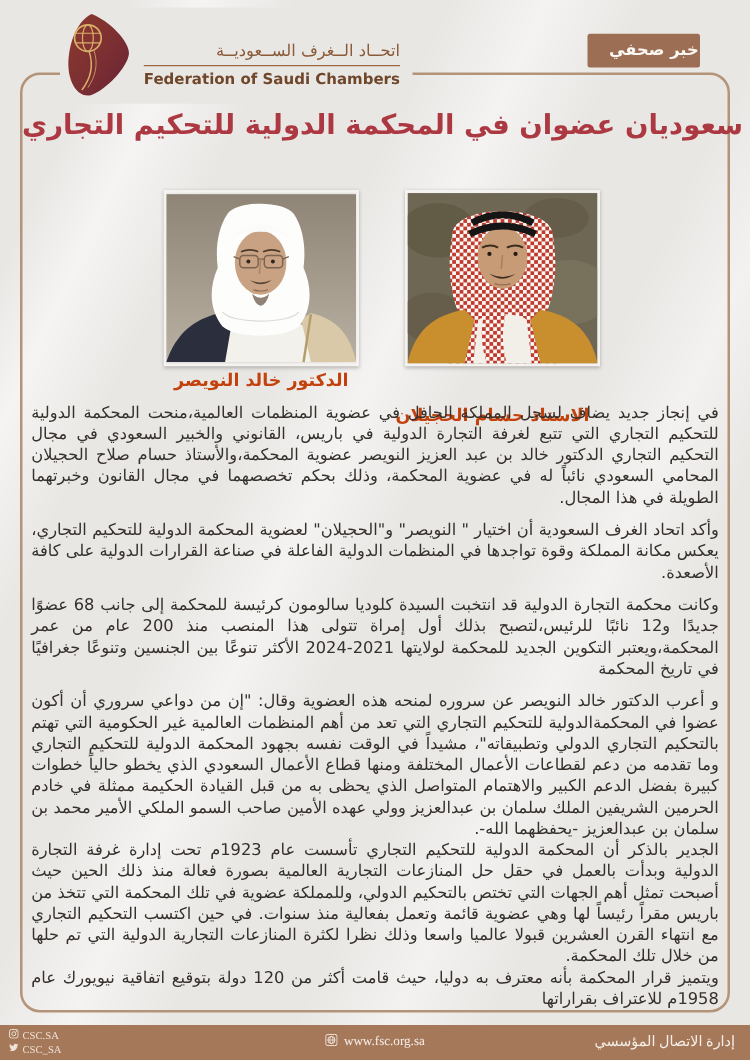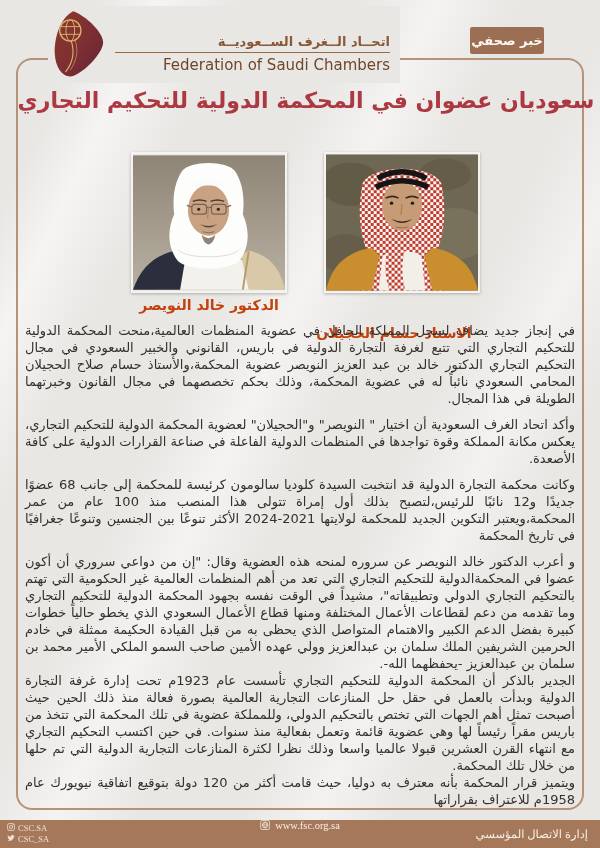--- a/index.html
+++ b/index.html
@@ -8,46 +8,46 @@
   
   .stripes{position:absolute;inset:0;pointer-events:none;z-index:0;background:
     linear-gradient(115deg, rgba(255,255,255,0) 10%, rgba(255,255,255,.55) 16%, rgba(255,255,255,0) 24%),
     linear-gradient(115deg, rgba(255,255,255,0) 36%, rgba(255,255,255,.5) 44%, rgba(255,255,255,0) 52%),
     linear-gradient(115deg, rgba(255,255,255,0) 62%, rgba(255,255,255,.45) 70%, rgba(255,255,255,0) 78%);}
   .content-box{position:absolute;left:16px;top:58px;width:564px;height:748px;border:2px solid #b49478;border-radius:16px;z-index:1;}
   
   .logo{position:absolute;left:48px;top:6px;display:flex;align-items:flex-start;gap:7px;z-index:3;background:#e9e7e4;padding:2px 10px 3px 2px;}
   .logo-mark{width:58px;height:72px;flex:0 0 auto;}
   .logo-text{padding-top:26px;}
-  .logo-ar{font-size:13px;font-weight:bold;color:#8a5a38;direction:rtl;white-space:nowrap;}
+  .logo-ar{font-size:13px;font-weight:normal;color:#8a5a38;direction:rtl;white-space:nowrap;}
   .logo-line{height:1px;background:#9b6a44;margin:3px 0 3px 0;}
-  .logo-en{font-size:15px;font-weight:normal;color:#6f462a;white-space:nowrap;margin-left:48px;}
+  .logo-en{font-size:12px;font-weight:bold;color:#6f462a;white-space:nowrap;}
   
   .badge{position:absolute;left:470px;top:27px;width:74px;height:27px;background:#9c6f55;color:#fdf8f3;
-    font-size:13px;font-weight:bold;display:flex;align-items:center;justify-content:center;border-radius:2px;direction:rtl;z-index:3;}
+    font-size:13px;font-weight:bold;display:flex;align-items:center;justify-content:center;border-radius:2px;direction:rtl;z-index:3;padding-left:16px;}
   
   .title{position:absolute;left:0;right:0;top:88px;text-align:center;font-size:22px;font-weight:bold;
     color:#ac3842;direction:rtl;white-space:nowrap;z-index:2;padding-left:12px;}
   
   .photo{position:absolute;top:152px;width:156px;height:141px;border:2px solid #f5f3f0;box-sizing:border-box;box-shadow:0 1px 3px rgba(0,0,0,.25);z-index:2;}
   .photo svg{display:block;width:100%;height:100%;}
   .photo-khalid{left:131px;}
   .photo-hussam{left:324px;}
   .caption{position:absolute;top:297px;width:156px;text-align:center;font-size:14px;font-weight:bold;color:#c2410c;direction:rtl;z-index:2;}
   .cap-khalid{left:131px;}
   .cap-hussam{left:316px;margin-top:28px;}
   
   .article{position:absolute;top:322px;left:25px;width:550px;direction:rtl;text-align:justify;
     font-size:13px;line-height:17px;color:#35302b;z-index:2;}
   .article p{margin:0;}
   .article p.gap{margin-bottom:9px;}
   
   .footer{position:absolute;left:0;top:820px;width:600px;height:28px;background:#a5785a;z-index:4;font-family:Liberation Serif, serif;}
   .footer .dept{position:absolute;right:12px;top:0;height:36px;line-height:28px;font-size:11.5px;color:#f6efe8;direction:rtl;}
-  .footer .site{position:absolute;left:50%;transform:translateX(-50%);top:0;height:27px;display:flex;align-items:flex-start;gap:5px;font-size:10.5px;color:#f6efe8;}
+  .footer .site{position:absolute;left:50%;transform:translateX(-50%);top:0;height:27px;display:flex;align-items:center;gap:5px;font-size:10.5px;color:#f6efe8;}
   .footer .socials{position:absolute;left:7px;top:3px;font-size:8.5px;color:#efe3d8;}
   .footer .soc-row{display:flex;align-items:center;gap:3px;height:11px;line-height:11px;}
   .icon{display:inline-block;}
 </style>
 </head>
 <body>
 
 <div class="page">
   <div class="stripes"></div>
 
@@ -142,21 +142,21 @@
       <path d="M68,70 Q77,74 86,70 Q77,77 68,70 Z" fill="#5a4636"></path>
       <path d="M71,78 Q77,80 83,78" stroke="#8a6a55" stroke-width="1" fill="none"></path>
       <path d="M70,81 Q77,88 84,81 Q82,90 77,91 Q72,90 70,81 Z" fill="#6b584a" opacity="0.75"></path>
     </svg>
   </div>
   <div class="caption cap-khalid">الدكتور خالد النويصر</div>
 
   <div class="article">
     <p class="gap">في إنجاز جديد يضاف لسجل المملكة الحافل في عضوية المنظمات العالمية،منحت المحكمة الدولية للتحكيم التجاري التي تتبع لغرفة التجارة الدولية في باريس، القانوني والخبير السعودي في مجال التحكيم التجاري الدكتور خالد بن عبد العزيز النويصر عضوية المحكمة،والأستاذ حسام صلاح الحجيلان المحامي السعودي نائباً له في عضوية المحكمة، وذلك بحكم تخصصهما في مجال القانون وخبرتهما الطويلة في هذا المجال.</p>
     <p class="gap">وأكد اتحاد الغرف السعودية أن اختيار " النويصر" و"الحجيلان" لعضوية المحكمة الدولية للتحكيم التجاري، يعكس مكانة المملكة وقوة تواجدها في المنظمات الدولية الفاعلة في صناعة القرارات الدولية على كافة الأصعدة.</p>
-    <p class="gap">وكانت محكمة التجارة الدولية قد انتخبت السيدة كلوديا سالومون كرئيسة للمحكمة إلى جانب 68 عضوًا جديدًا و12 نائبًا للرئيس،لتصبح بذلك أول إمراة تتولى هذا المنصب منذ 100 عام من عمر المحكمة،ويعتبر التكوين الجديد للمحكمة لولايتها 2021-2024 الأكثر تنوعًا بين الجنسين وتنوعًا جغرافيًا في تاريخ المحكمة</p>
+    <p class="gap">وكانت محكمة التجارة الدولية قد انتخبت السيدة كلوديا سالومون كرئيسة للمحكمة إلى جانب 68 عضوًا جديدًا و12 نائبًا للرئيس،لتصبح بذلك أول إمراة تتولى هذا المنصب منذ 200 عام من عمر المحكمة،ويعتبر التكوين الجديد للمحكمة لولايتها 2021-2024 الأكثر تنوعًا بين الجنسين وتنوعًا جغرافيًا في تاريخ المحكمة</p>
     <p>و أعرب الدكتور خالد النويصر عن سروره لمنحه هذه العضوية وقال: "إن من دواعي سروري أن أكون عضوا في المحكمةالدولية للتحكيم التجاري التي تعد من أهم المنظمات العالمية غير الحكومية التي تهتم بالتحكيم التجاري الدولي وتطبيقاته"، مشيداً في الوقت نفسه بجهود المحكمة الدولية للتحكيم التجاري وما تقدمه من دعم لقطاعات الأعمال المختلفة ومنها قطاع الأعمال السعودي الذي يخطو حالياً خطوات كبيرة بفضل الدعم الكبير والاهتمام المتواصل الذي يحظى به من قبل القيادة الحكيمة ممثلة في خادم الحرمين الشريفين الملك سلمان بن عبدالعزيز وولي عهده الأمين صاحب السمو الملكي الأمير محمد بن سلمان بن عبدالعزيز -يحفظهما الله-.</p>
     <p>الجدير بالذكر أن المحكمة الدولية للتحكيم التجاري تأسست عام 1923م تحت إدارة غرفة التجارة الدولية وبدأت بالعمل في حقل حل المنازعات التجارية العالمية بصورة فعالة منذ ذلك الحين حيث أصبحت تمثل أهم الجهات التي تختص بالتحكيم الدولي، وللمملكة عضوية في تلك المحكمة التي تتخذ من باريس مقراً رئيساً لها وهي عضوية قائمة وتعمل بفعالية منذ سنوات. في حين اكتسب التحكيم التجاري مع انتهاء القرن العشرين قبولا عالميا واسعا وذلك نظرا لكثرة المنازعات التجارية الدولية التي تم حلها من خلال تلك المحكمة.</p>
     <p>ويتميز قرار المحكمة بأنه معترف به دوليا، حيث قامت أكثر من 120 دولة بتوقيع اتفاقية نيويورك عام 1958م للاعتراف بقراراتها</p>
   </div>
 
   <div class="footer">
     <div class="socials">
       <div class="soc-row">
         <span class="icon">
           <svg viewBox="0 0 10 10" width="8" height="8">

